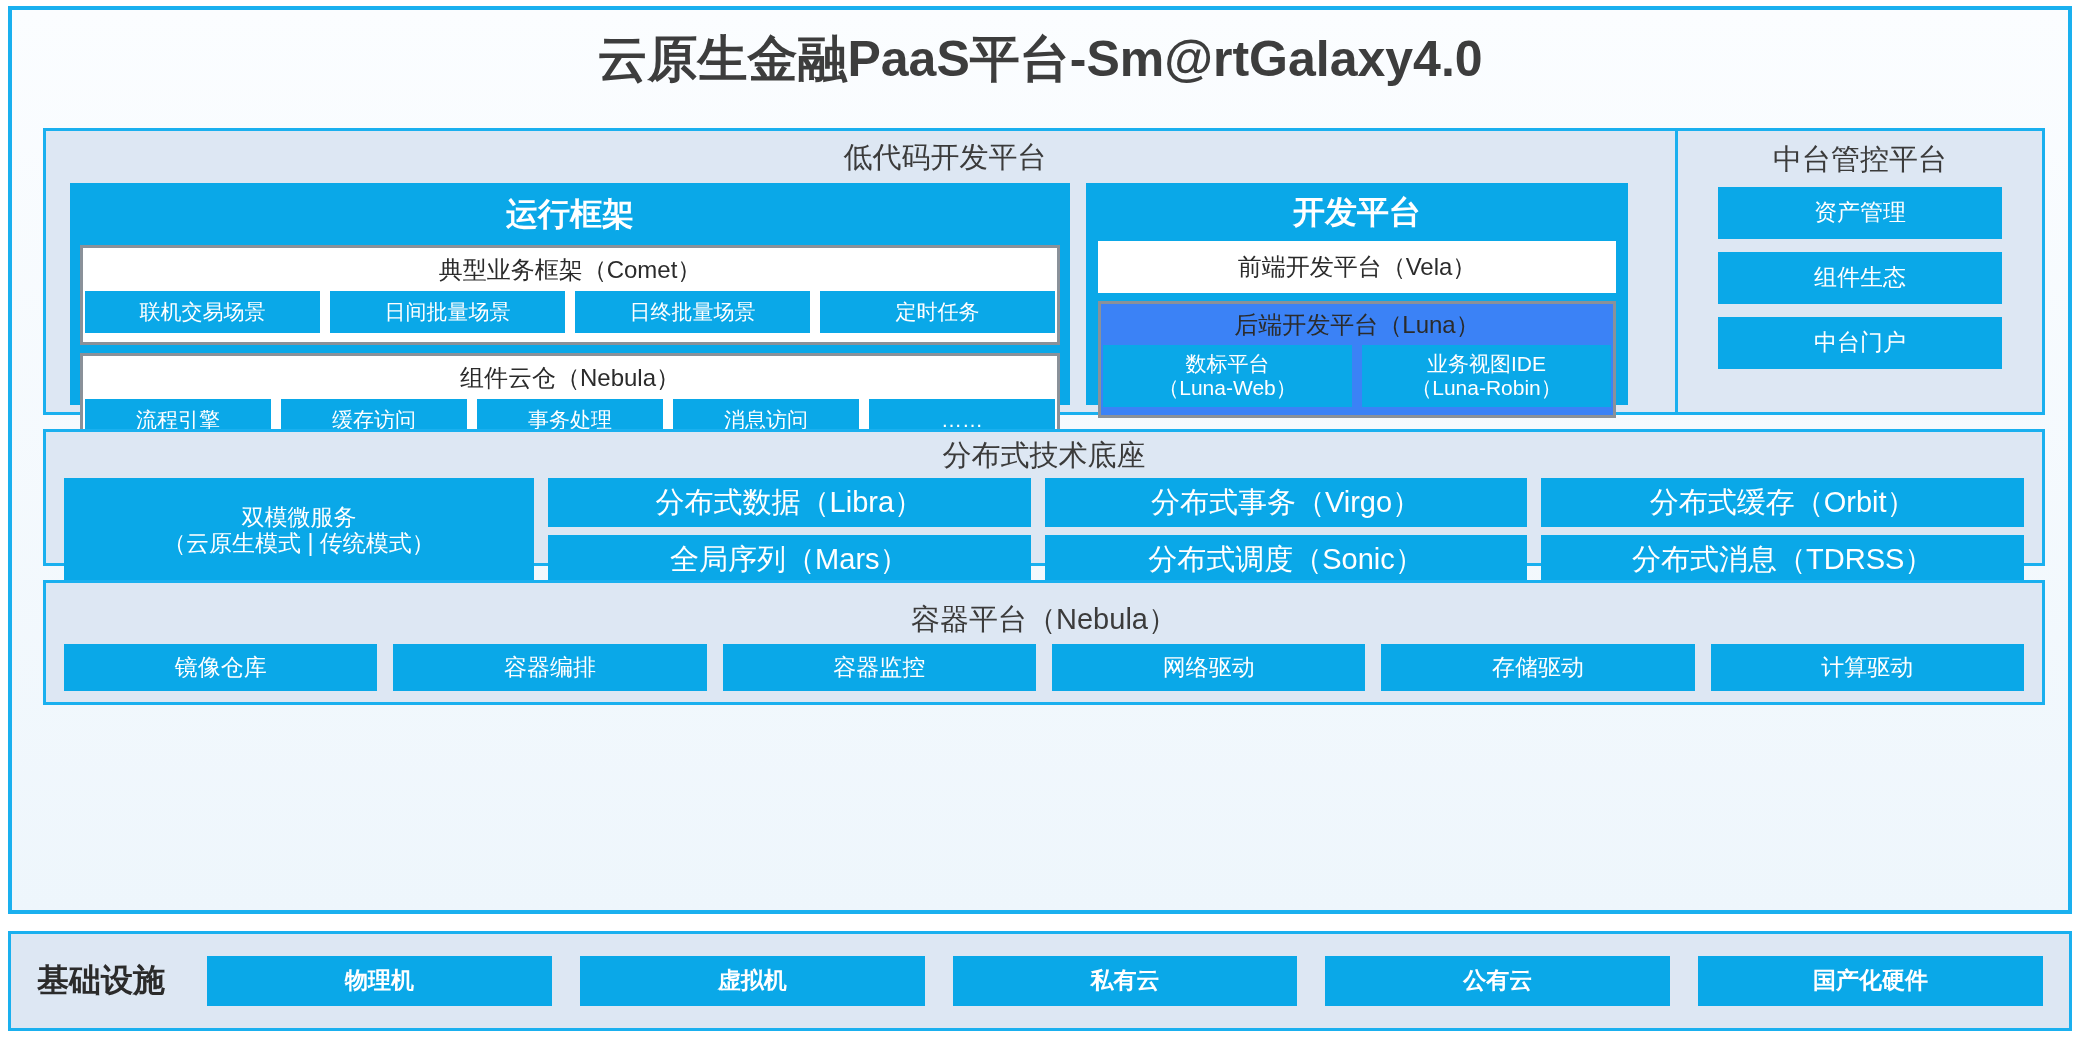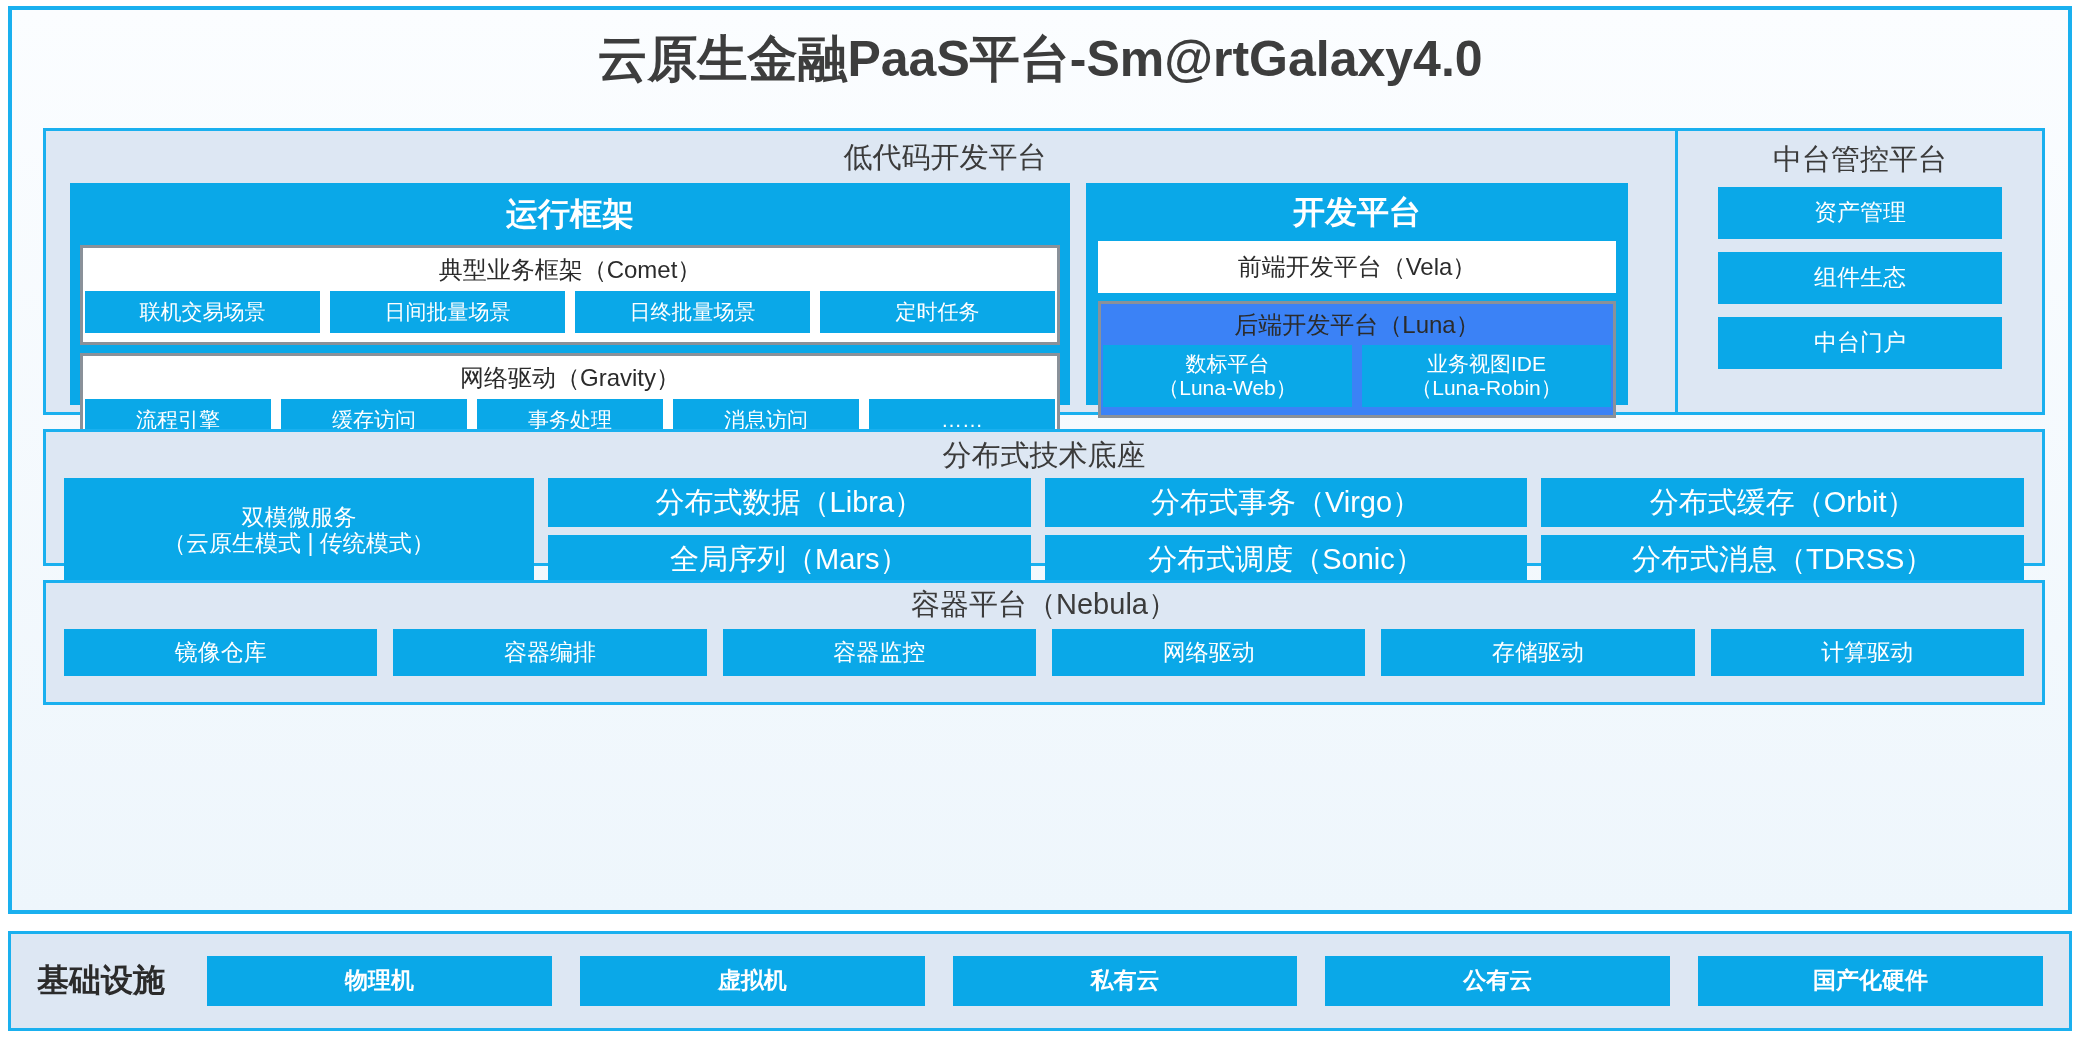--- a/index.html
+++ b/index.html
@@ -222,21 +222,21 @@
 
   
   #container-panel {
     position: absolute;
     left: 31px;
     top: 570px;
     width: 2002px;
     height: 125px;
   }
   #container-title {
-    margin-top: 7px;
+    margin-top: 22px;
     font-size: 29px;
   }
   #container-row {
     display: flex;
     gap: 16px;
     padding: 10px 18px 0 18px;
     box-sizing: border-box;
     justify-content: flex-end;
   }
   #container-row .accent-box {
@@ -294,21 +294,21 @@
         <div class="inner-head">典型业务框架（Comet）</div>
         <div class="chip-row">
           <div class="accent-box chip">联机交易场景</div>
           <div class="accent-box chip">日间批量场景</div>
           <div class="accent-box chip">日终批量场景</div>
           <div class="accent-box chip">定时任务</div>
         </div>
       </div>
 
       <div class="inner-white">
-        <div class="inner-head">网络驱动（Gravity）</div>
+        <div class="inner-head">组件云仓（Nebula）</div>
         <div class="chip-row">
           <div class="accent-box chip">流程引擎</div>
           <div class="accent-box chip">缓存访问</div>
           <div class="accent-box chip">事务处理</div>
           <div class="accent-box chip">消息访问</div>
           <div class="accent-box chip">……</div>
         </div>
       </div>
     </div>
 

